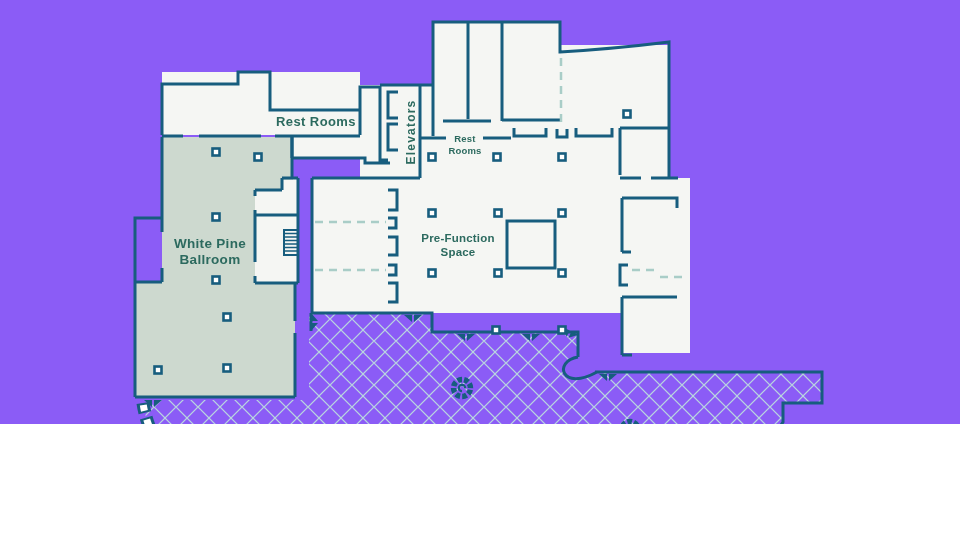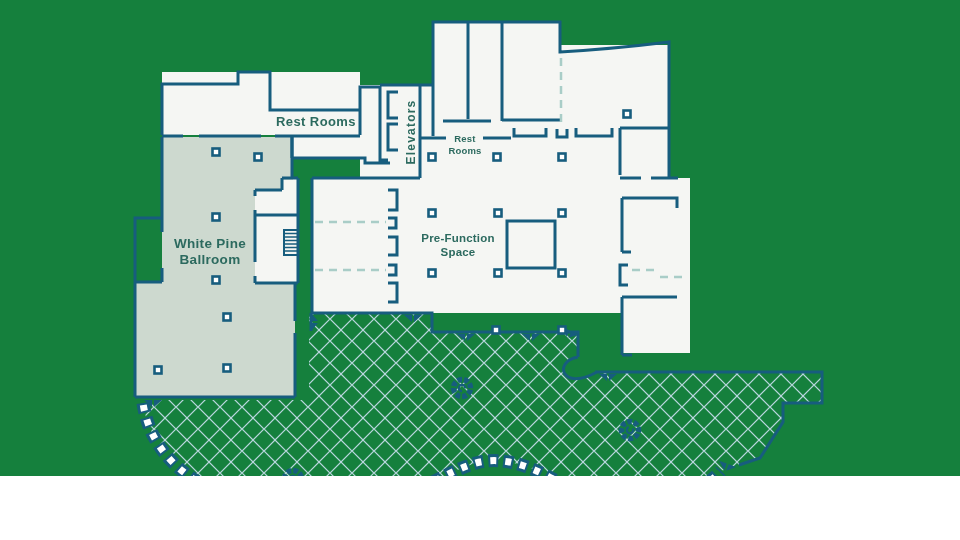--- a/index.html
+++ b/index.html
@@ -1,16 +1,16 @@
 <!DOCTYPE html>
 <html><head>
 <meta charset="utf-8">
 <style>
   html,body{margin:0;padding:0;background:#ffffff;}
-  .stage{position:relative;width:960px;height:476px;background:#15803d;overflow:hidden;
+  .stage{position:relative;width:960px;height:424px;background:#8b5cf6;overflow:hidden;
          font-family:"Liberation Sans", sans-serif;}
   svg text{font-family:"Liberation Sans", sans-serif;font-weight:700;}
 </style>
 </head>
 <body>
 
 <div class="stage">
 <svg viewBox="0 0 960 540" width="960" height="540">
   <defs>
     <pattern id="hatch" patternUnits="userSpaceOnUse" width="22" height="22">

